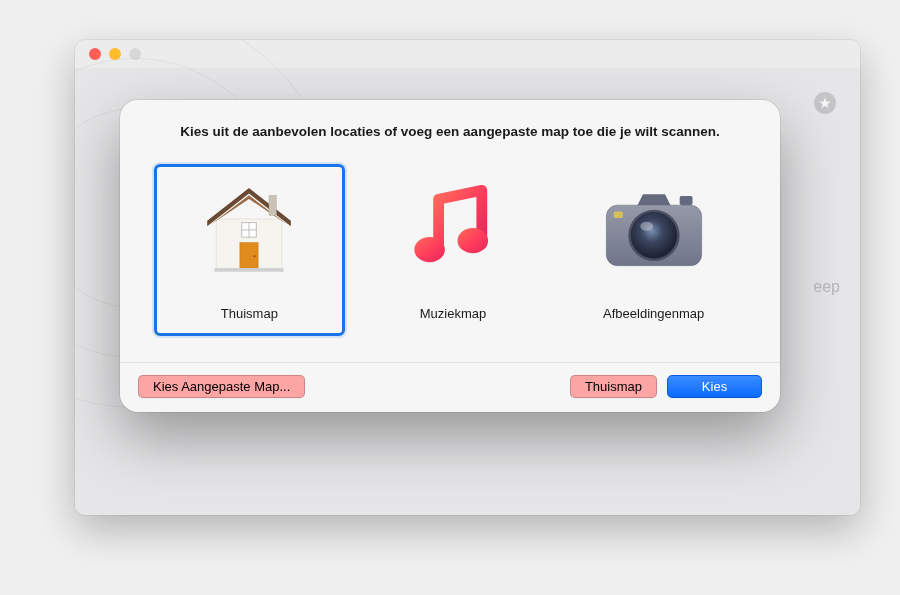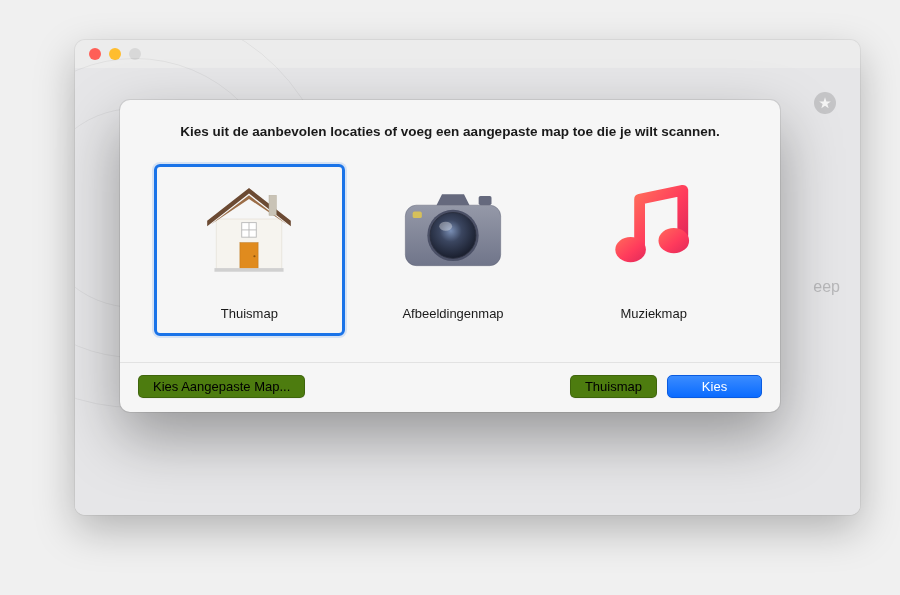--- a/index.html
+++ b/index.html
@@ -90,21 +90,21 @@
       font-size: 16px;
     }
     
     .modal-sheet {
       position: absolute;
       top: 100px;
       left: 50%;
       transform: translateX(-50%);
       width: 660px;
       background: #f6f6f6;
-      border-radius: 10px;
+      border-radius: 18px;
       box-shadow: 0 25px 60px rgba(0,0,0,0.35), 0 0 0 1px rgba(0,0,0,0.08);
       overflow: hidden;
     }
     
     .modal-header {
       padding: 22px 28px 18px;
       text-align: center;
     }
     
     .modal-title {
@@ -164,21 +164,21 @@
     
     .footer-spacer {
       flex: 1;
     }
     
     .btn {
       font-size: 13px;
       padding: 3px 14px;
       border-radius: 5px;
       border: 1px solid rgba(0,0,0,0.18);
-      background: #4d7c0f;
+      background: #fca5a5;
       cursor: pointer;
       min-width: 72px;
       box-shadow: 0 1px 1px rgba(0,0,0,0.04);
       font-family: inherit;
     }
     
     .btn-primary {
       background: linear-gradient(180deg, #3b8cff 0%, #0a6bff 100%);
       border: 1px solid #0a5be0;
       color: #fff;
@@ -228,20 +228,38 @@
           <rect x="52" y="48" width="16" height="16" fill="#ffffff" stroke="#b8b8b8"></rect>
           <line x1="60" y1="48" x2="60" y2="64" stroke="#b8b8b8"></line>
           <line x1="52" y1="56" x2="68" y2="56" stroke="#b8b8b8"></line>
           <rect x="50" y="70" width="20" height="30" fill="#e08b1e"></rect>
           <rect x="50" y="70" width="20" height="30" fill="none" stroke="#b66d10" stroke-width="0.5"></rect>
           <circle cx="66" cy="85" r="1.2" fill="#8a5410"></circle>
           <rect x="22" y="98" width="76" height="4" fill="#d0d0d0"></rect>
         </svg>
       </div>
       <div class="option-label">Thuismap</div>
+    </div>
+
+    <div class="option-card">
+      <div class="option-icon-wrap">
+        <svg viewBox="0 0 100 110" width="90" height="100">
+          <defs>
+            <linearGradient id="musicGrad" x1="0" y1="0" x2="1" y2="1">
+              <stop offset="0%" stop-color="#ff6a5a"></stop>
+              <stop offset="55%" stop-color="#ff3b5c"></stop>
+              <stop offset="100%" stop-color="#e0285a"></stop>
+            </linearGradient>
+          </defs>
+          <path d="M 34 72 L 34 22 L 82 12 L 82 62" stroke="url(#musicGrad)" stroke-width="12" fill="none" stroke-linejoin="round" stroke-linecap="round"></path>
+          <ellipse cx="24" cy="78" rx="17" ry="14" fill="url(#musicGrad)"></ellipse>
+          <ellipse cx="72" cy="68" rx="17" ry="14" fill="url(#musicGrad)"></ellipse>
+        </svg>
+      </div>
+      <div class="option-label">Muziekmap</div>
     </div>
 
     <div class="option-card">
       <div class="option-icon-wrap">
         <svg viewBox="0 0 120 100" width="110" height="92">
           <defs>
             <radialGradient id="lensGrad" cx="45%" cy="40%" r="60%">
               <stop offset="0%" stop-color="#7a8fb5"></stop>
               <stop offset="40%" stop-color="#3b4660"></stop>
               <stop offset="100%" stop-color="#1a1f2e"></stop>
@@ -258,38 +276,20 @@
           <circle cx="60" cy="57" r="28" fill="#4b5066"></circle>
           <circle cx="60" cy="57" r="25" fill="url(#lensGrad)"></circle>
           <circle cx="60" cy="57" r="25" fill="none" stroke="#2a2e3d" stroke-width="1"></circle>
           <ellipse cx="52" cy="47" rx="7" ry="5" fill="rgba(255,255,255,0.35)"></ellipse>
           <rect x="16" y="31" width="10" height="7" rx="2" fill="#d6c05a"></rect>
         </svg>
       </div>
       <div class="option-label">Afbeeldingenmap</div>
     </div>
 
-    <div class="option-card">
-      <div class="option-icon-wrap">
-        <svg viewBox="0 0 100 110" width="90" height="100">
-          <defs>
-            <linearGradient id="musicGrad" x1="0" y1="0" x2="1" y2="1">
-              <stop offset="0%" stop-color="#ff6a5a"></stop>
-              <stop offset="55%" stop-color="#ff3b5c"></stop>
-              <stop offset="100%" stop-color="#e0285a"></stop>
-            </linearGradient>
-          </defs>
-          <path d="M 34 72 L 34 22 L 82 12 L 82 62" stroke="url(#musicGrad)" stroke-width="12" fill="none" stroke-linejoin="round" stroke-linecap="round"></path>
-          <ellipse cx="24" cy="78" rx="17" ry="14" fill="url(#musicGrad)"></ellipse>
-          <ellipse cx="72" cy="68" rx="17" ry="14" fill="url(#musicGrad)"></ellipse>
-        </svg>
-      </div>
-      <div class="option-label">Muziekmap</div>
-    </div>
-
   </div>
 
   <div class="modal-footer">
     <button class="btn">Kies Aangepaste Map...</button>
     <div class="footer-spacer"></div>
     <button class="btn">Thuismap</button>
     <button class="btn btn-primary">Kies</button>
   </div>
 
 </div>

